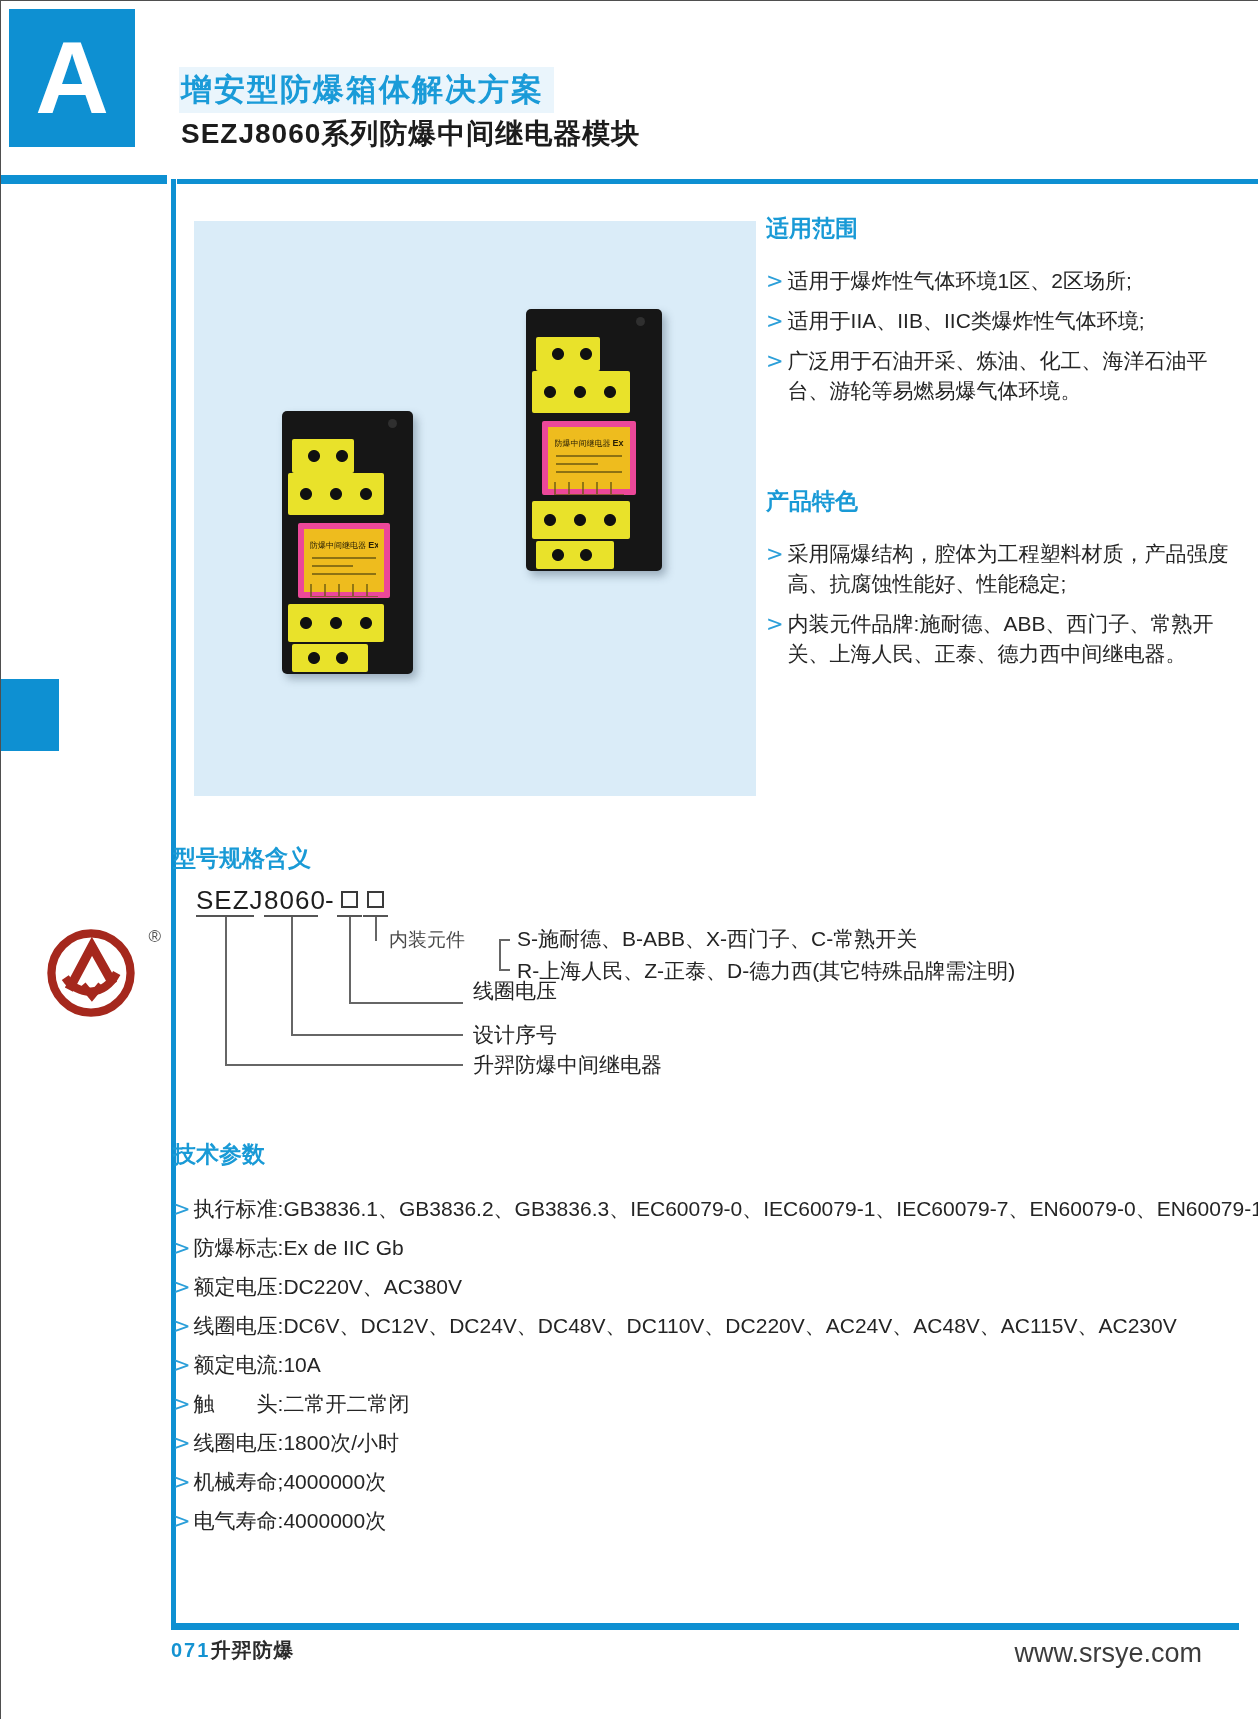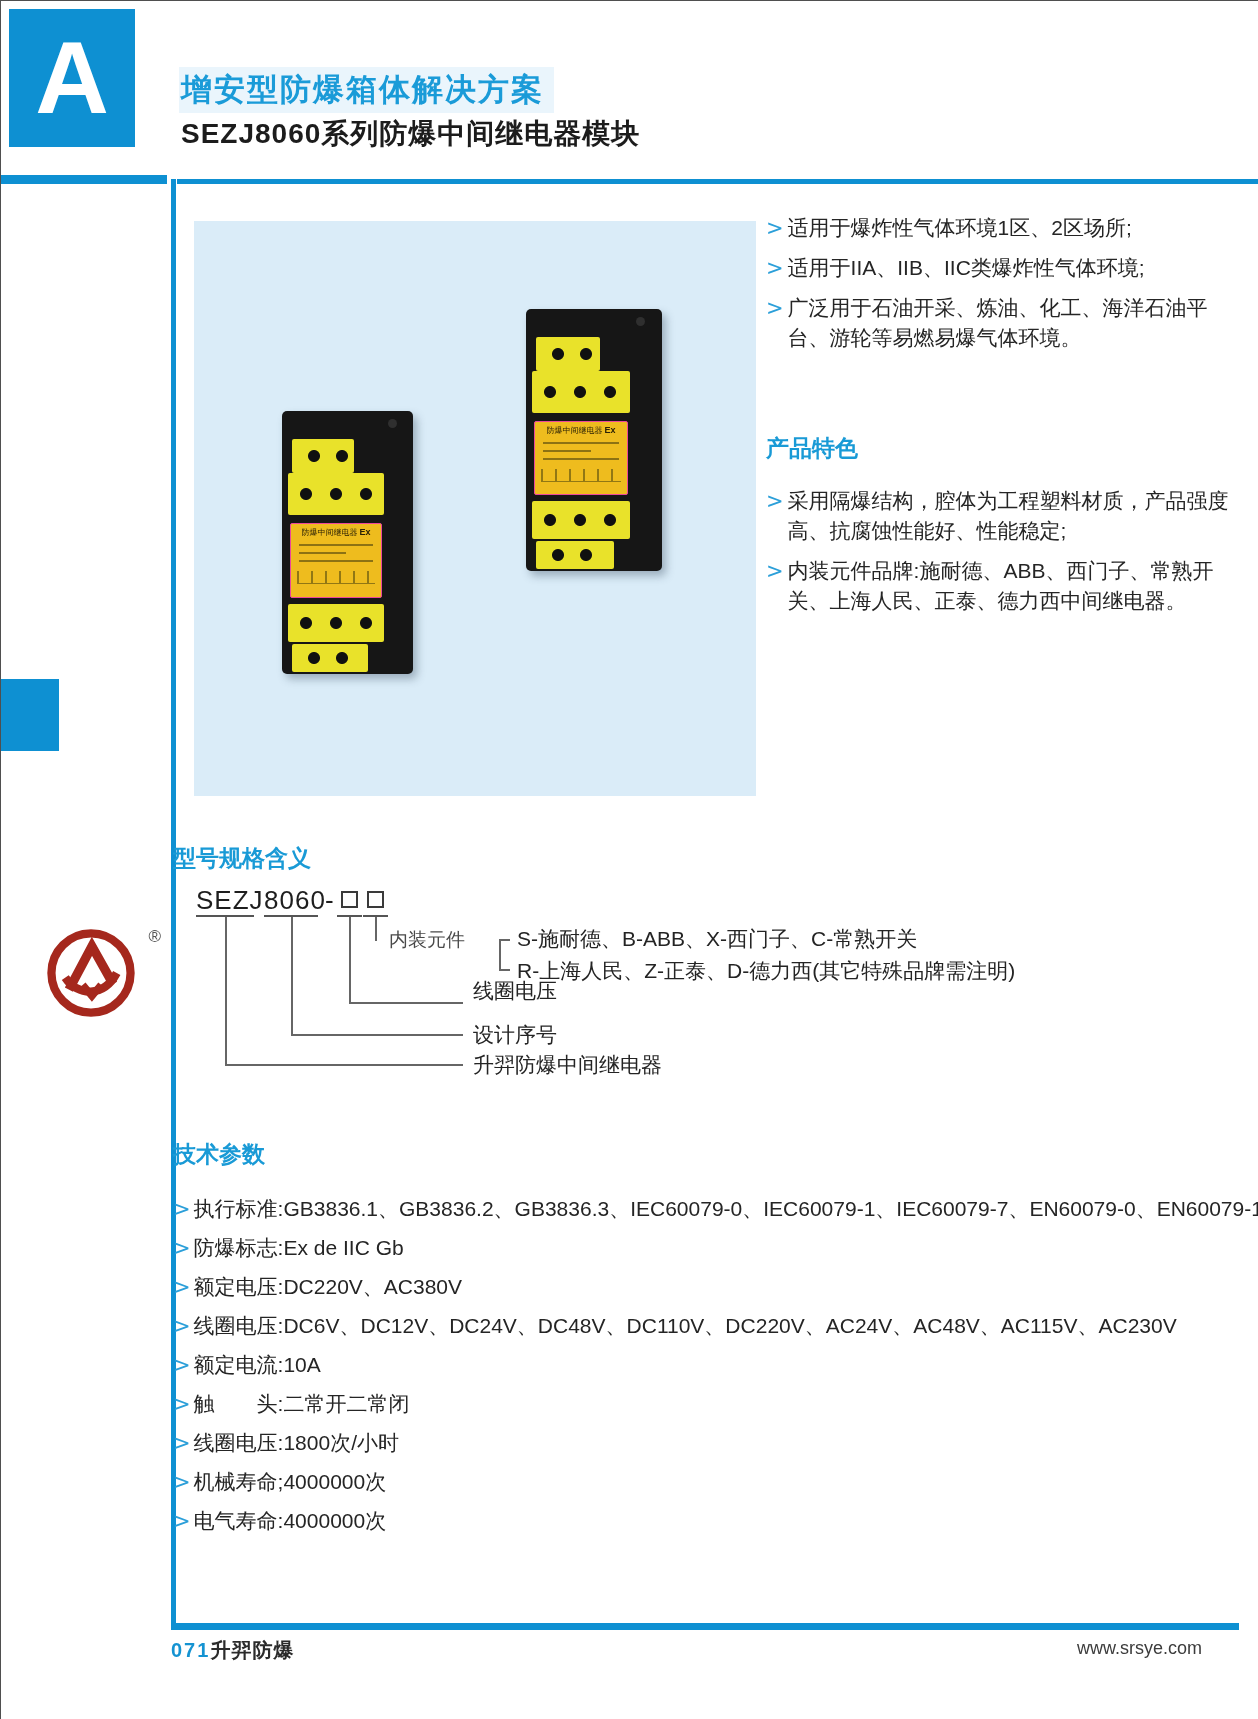--- a/index.html
+++ b/index.html
@@ -23,22 +23,22 @@
   .module{position:absolute;background:#161616;border-radius:5px;box-shadow:4px 5px 9px rgba(40,60,80,.35);}
   .module .screw{position:absolute;top:8px;width:9px;height:9px;border-radius:50%;background:#2f2f2f;}
   .mstep{position:absolute;border-radius:2px;}
   .dots2{background:
      radial-gradient(circle at 22px 50%,#101010 5.5px,rgba(0,0,0,0) 6.5px),
      radial-gradient(circle at 50px 50%,#101010 5.5px,rgba(0,0,0,0) 6.5px),#e9e22a;}
   .dots3{background:
      radial-gradient(circle at 18px 50%,#101010 5.5px,rgba(0,0,0,0) 6.5px),
      radial-gradient(circle at 48px 50%,#101010 5.5px,rgba(0,0,0,0) 6.5px),
      radial-gradient(circle at 78px 50%,#101010 5.5px,rgba(0,0,0,0) 6.5px),#e9e22a;}
-  .mlabel{position:absolute;background:#eebc1e;border:1px solid #ec4899;border-radius:2px;
-          padding:3px 6px;box-sizing:border-box;}
+  .mlabel{position:absolute;background:#eebc1e;border:6px solid #ec4899;border-radius:2px;
+          padding:11px 6px;box-sizing:border-box;margin-left:8px;}
   .mlabel .t{font-size:8px;color:#2a2105;text-align:center;white-space:nowrap;overflow:hidden;}
   .mlabel .t b{font-size:9px;}
   .mlabel .ln{height:2px;background:#6b5a10;opacity:.75;margin:6px 2px 0 2px;}
   .mlabel .ln.short{width:60%;}
   .mlabel .sch{margin-top:9px;height:12px;border-bottom:1px solid #6b5a10;opacity:.7;
                background:repeating-linear-gradient(90deg,#6b5a10 0 2px,rgba(0,0,0,0) 2px 14px);}
 
   
   .col-right{position:absolute;left:765px;top:212px;width:468px;}
   .sec-title{font-size:23px;font-weight:bold;color:#199ad6;margin:0 0 22px 0;}
@@ -64,21 +64,21 @@
 
   
   .logo{position:absolute;left:44px;top:926px;width:110px;height:95px;}
   .logo .reg{position:absolute;right:-6px;top:0;font-size:17px;color:#555;}
 
   
   .footer-bar{position:absolute;left:170px;top:1622px;width:1068px;height:7px;background:#0e90d2;}
   .footer-left{position:absolute;left:170px;top:1636px;font-size:20px;font-weight:bold;}
   .footer-left .num{color:#1593d2;letter-spacing:2px;}
   .footer-left .brand{color:#2b2b2b;letter-spacing:1px;}
-  .footer-right{position:absolute;right:57px;top:1637px;font-size:18px;color:#3c3c3c;}
+  .footer-right{position:absolute;right:57px;top:1637px;font-size:27px;color:#3c3c3c;}
 </style>
 </head>
 <body>
 
 <div class="page">
 
   <div class="block-a">
     <span>A</span>
   </div>
   <div class="h-title">增安型防爆箱体解决方案</div>
@@ -115,20 +115,21 @@
           <div class="ln short"></div>
           <div class="ln"></div>
         <div class="sch"></div>
       </div>
       <div class="mstep dots3" style="left:6px;top:193px;width:96px;height:38px;"></div>
       <div class="mstep dots2" style="left:10px;top:233px;width:76px;height:28px;"></div>
     </div>
   </div>
 
   <div class="col-right">
+    <h3 class="sec-title">适用范围</h3>
     <div class="bullet">
       <span class="mk">&gt;</span>
       <span>适用于爆炸性气体环境1区、2区场所;</span>
     </div>
     <div class="bullet">
       <span class="mk">&gt;</span>
       <span>适用于IIA、IIB、IIC类爆炸性气体环境;</span>
     </div>
     <div class="bullet">
       <span class="mk">&gt;</span>

